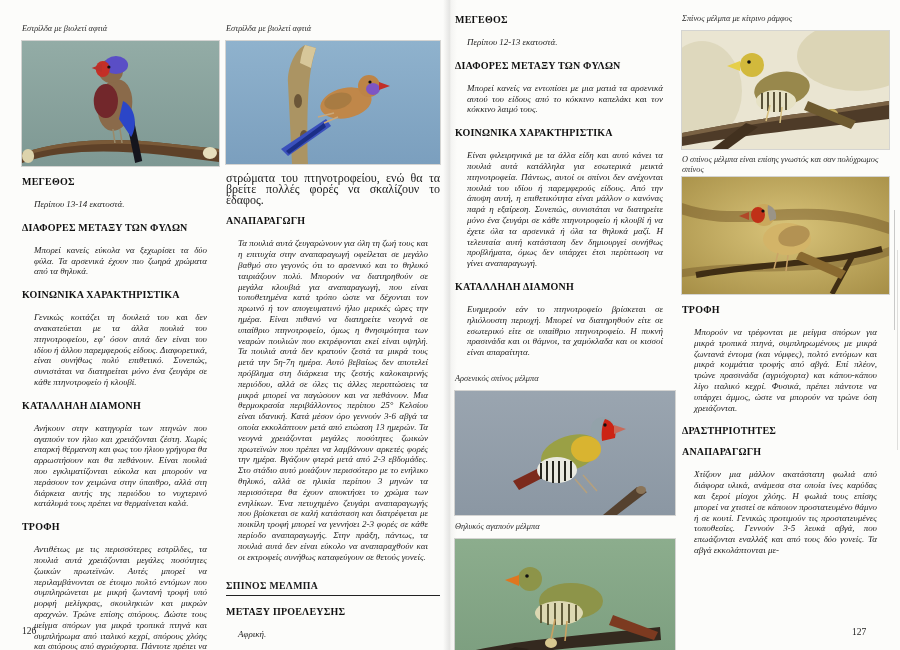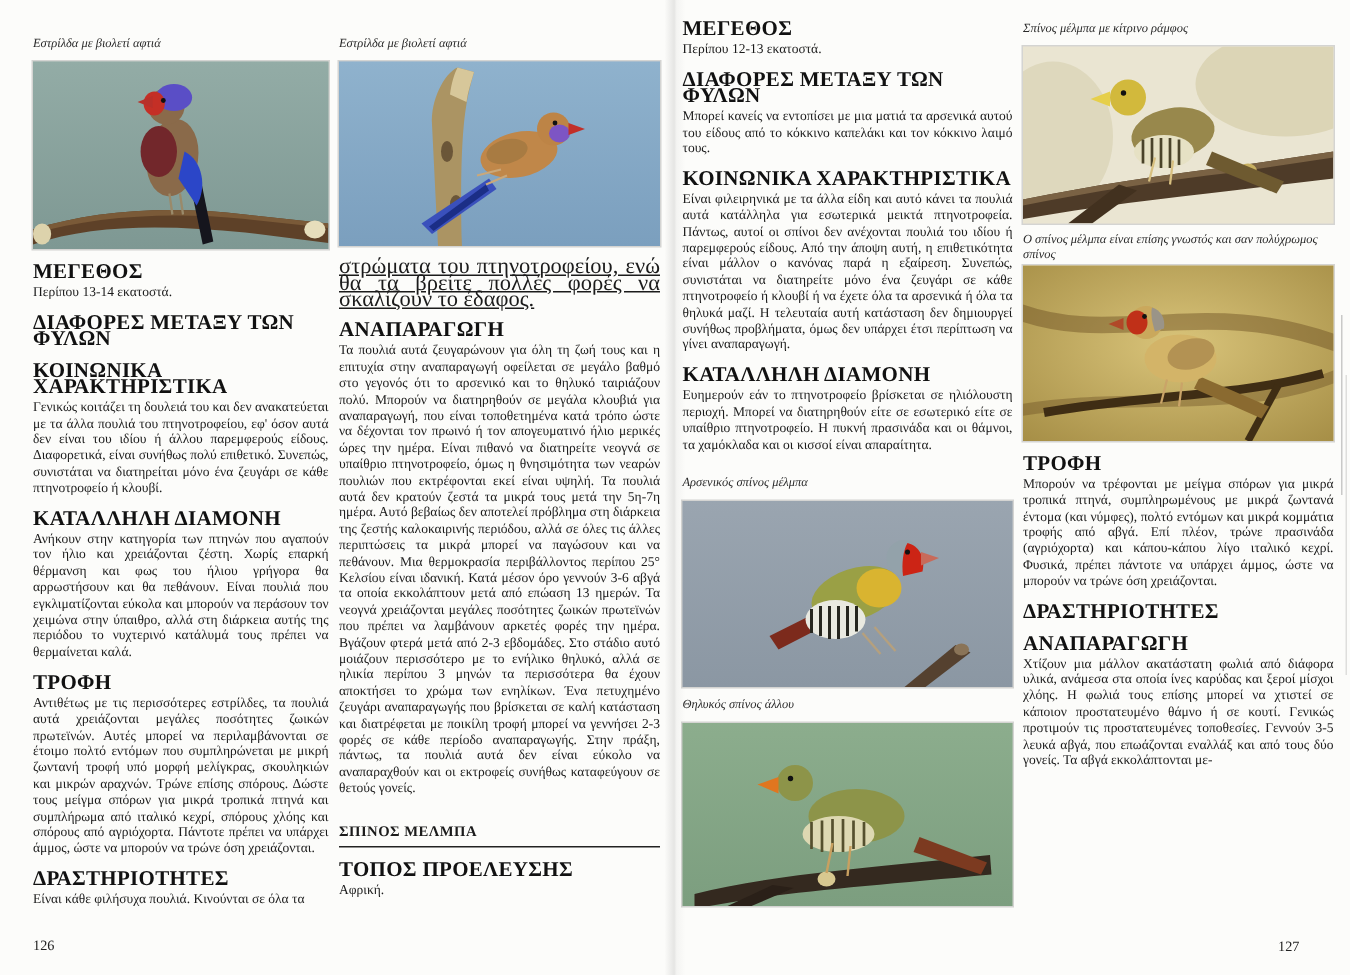--- a/index.html
+++ b/index.html
@@ -13,23 +13,23 @@
   #col1{left:22px;top:24px;width:197px;}
   #col2{left:226px;top:24px;width:214px;}
   #col3{left:455px;top:14px;width:220px;}
   #col4{left:682px;top:14px;width:207px;}
   .caption{font-style:italic;font-size:8.3px;line-height:10px;color:#2a2a2a;margin:0 0 7px 0;}
   .caption.two-line{margin-top:6px;margin-bottom:2px;}
   .photo{position:relative;width:100%;overflow:hidden;box-shadow:0 0 0 1px rgba(90,90,90,.25);}
   .photo svg{display:block;width:100%;height:100%;}
   .ph1{height:125px;} .ph2{height:123px;} .ph3{height:124px;} .ph4{height:122px;}
   .ph5{height:118px;} .ph6{height:117px;}
-  .section h3{font-size:14px;line-height:11px;font-weight:bold;letter-spacing:.2px;margin:10px 0 2px 0;color:#111;}
-  .section p{font-size:9px;line-height:10.8px;margin:0;text-align:justify;}
-  .cont p{font-size:15px;line-height:10.8px;margin:9px 0 0 0;text-align:justify;text-decoration:underline;}
+  .section h3{font-size:10px;line-height:11px;font-weight:bold;letter-spacing:.2px;margin:10px 0 2px 0;color:#111;}
+  .section p{font-size:9px;line-height:10.8px;margin:12px;text-align:justify;font-style:italic;}
+  .cont p{font-size:12px;line-height:10.8px;margin:9px 0 0 0;text-align:justify;}
   .species-head{font-size:9.8px;font-weight:bold;letter-spacing:.3px;margin:18px 0 0 0;
                 border-bottom:1.4px solid #222;padding-bottom:4px;}
   .figure{margin:0;font-family:Liberation Serif, serif;}
   .fig-gap{margin-top:16px;}
   .page-number{position:absolute;font-size:9.5px;color:#222;}
   #pn-left{left:22px;top:626px;}
   #pn-right{left:852px;top:627px;}
 </style>
 </head>
 <body>
@@ -64,20 +64,21 @@
         <path d="M90,88 L92,102 M97,88 L99,102" stroke="#9a8a6a" stroke-width="1.5"></path>
       </svg>
     </div>
 
     <div class="section">
       <h3>ΜΕΓΕΘΟΣ</h3>
       <p>Περίπου 13-14 εκατοστά.</p>
     </div>
     <div class="section">
       <h3>ΔΙΑΦΟΡΕΣ ΜΕΤΑΞΥ ΤΩΝ ΦΥΛΩΝ</h3>
+      <p>Μπορεί κανείς εύκολα να ξεχωρίσει τα δύο φύλα. Τα αρσενικά έχουν πιο ζωηρά χρώματα από τα θηλυκά.</p>
     </div>
     <div class="section">
       <h3>ΚΟΙΝΩΝΙΚΑ ΧΑΡΑΚΤΗΡΙΣΤΙΚΑ</h3>
       <p>Γενικώς κοιτάζει τη δουλειά του και δεν ανακατεύεται με τα άλλα πουλιά του πτηνοτροφείου, εφ' όσον αυτά δεν είναι του ιδίου ή άλλου παρεμφερούς είδους. Διαφορετικά, είναι συνήθως πολύ επιθετικό. Συνεπώς, συνιστάται να διατηρείται μόνο ένα ζευγάρι σε κάθε πτηνοτροφείο ή κλουβί.</p>
     </div>
     <div class="section">
       <h3>ΚΑΤΑΛΛΗΛΗ ΔΙΑΜΟΝΗ</h3>
       <p>Ανήκουν στην κατηγορία των πτηνών που αγαπούν τον ήλιο και χρειάζονται ζέστη. Χωρίς επαρκή θέρμανση και φως του ήλιου γρήγορα θα αρρωστήσουν και θα πεθάνουν. Είναι πουλιά που εγκλιματίζονται εύκολα και μπορούν να περάσουν τον χειμώνα στην ύπαιθρο, αλλά στη διάρκεια αυτής της περιόδου το νυχτερινό κατάλυμά τους πρέπει να θερμαίνεται καλά.</p>
     </div>
     <div class="section">
@@ -123,21 +124,21 @@
     </div>
 
     <div class="section">
       <h3>ΑΝΑΠΑΡΑΓΩΓΗ</h3>
       <p>Τα πουλιά αυτά ζευγαρώνουν για όλη τη ζωή τους και η επιτυχία στην αναπαραγωγή οφείλεται σε μεγάλο βαθμό στο γεγονός ότι το αρσενικό και το θηλυκό ταιριάζουν πολύ. Μπορούν να διατηρηθούν σε μεγάλα κλουβιά για αναπαραγωγή, που είναι τοποθετημένα κατά τρόπο ώστε να δέχονται τον πρωινό ή τον απογευματινό ήλιο μερικές ώρες την ημέρα. Είναι πιθανό να διατηρείτε νεογνά σε υπαίθριο πτηνοτροφείο, όμως η θνησιμότητα των νεαρών πουλιών που εκτρέφονται εκεί είναι υψηλή. Τα πουλιά αυτά δεν κρατούν ζεστά τα μικρά τους μετά την 5η-7η ημέρα. Αυτό βεβαίως δεν αποτελεί πρόβλημα στη διάρκεια της ζεστής καλοκαιρινής περιόδου, αλλά σε όλες τις άλλες περιπτώσεις τα μικρά μπορεί να παγώσουν και να πεθάνουν. Μια θερμοκρασία περιβάλλοντος περίπου 25° Κελσίου είναι ιδανική. Κατά μέσον όρο γεννούν 3-6 αβγά τα οποία εκκολάπτουν μετά από επώαση 13 ημερών. Τα νεογνά χρειάζονται μεγάλες ποσότητες ζωικών πρωτεϊνών που πρέπει να λαμβάνουν αρκετές φορές την ημέρα. Βγάζουν φτερά μετά από 2-3 εβδομάδες. Στο στάδιο αυτό μοιάζουν περισσότερο με το ενήλικο θηλυκό, αλλά σε ηλικία περίπου 3 μηνών τα περισσότερα θα έχουν αποκτήσει το χρώμα των ενηλίκων. Ένα πετυχημένο ζευγάρι αναπαραγωγής που βρίσκεται σε καλή κατάσταση και διατρέφεται με ποικίλη τροφή μπορεί να γεννήσει 2-3 φορές σε κάθε περίοδο αναπαραγωγής. Στην πράξη, πάντως, τα πουλιά αυτά δεν είναι εύκολο να αναπαραχθούν και οι εκτροφείς συνήθως καταφεύγουν σε θετούς γονείς.</p>
     </div>
 
     <div class="species-head">ΣΠΙΝΟΣ ΜΕΛΜΠΑ</div>
 
     <div class="section">
-      <h3>ΤΟΠΟΣ ΠΡΟΕΛΕΥΣΗΣ</h3>
+      <h3>ΜΕΤΑΞΥ ΠΡΟΕΛΕΥΣΗΣ</h3>
       <p>Αφρική.</p>
     </div>
   </div>
 
   <div class="col" id="col3">
     <div class="section" style="margin-top:0">
       <h3 style="margin-top:0">ΜΕΓΕΘΟΣ</h3>
       <p>Περίπου 12-13 εκατοστά.</p>
     </div>
     <div class="section">
@@ -174,21 +175,21 @@
           <circle cx="148" cy="38" r="12" fill="#93a2aa"></circle>
           <path d="M150,28 C158,30 162,38 160,47 L147,50 C146,42 147,33 150,28 Z" fill="#cc2415"></path>
           <polygon points="159,34 171,38 159,43" fill="#c86a5a"></polygon>
           <circle cx="150" cy="34" r="1.7" fill="#111"></circle>
           <path d="M120,88 L132,102 M128,84 L142,100" stroke="#b5a07e" stroke-width="1.6"></path>
         </svg>
       </div>
     </div>
 
     <div class="figure" style="margin-top:7px">
-      <div class="caption">Θηλυκός σπίνος άλλου</div>
+      <div class="caption">Θηλυκός αγαπούν μέλμπα</div>
       <div class="photo ph4" style="background-color: rgb(132, 165, 134);">
         <svg viewBox="0 0 220 122" preserveAspectRatio="none">
           <defs>
             <linearGradient id="g4" x1="0" y1="0" x2="0" y2="1">
               <stop offset="0" stop-color="#8cad8d"></stop>
                 <stop offset="1" stop-color="#7c9e7f"></stop>
             </linearGradient>
           </defs>
           <rect x="0" y="0" width="220" height="122" fill="url(#g4)"></rect>
           <path d="M8,114 C60,101 120,97 205,88 L206,101 C120,109 60,113 8,124 Z" fill="#34291f"></path>

